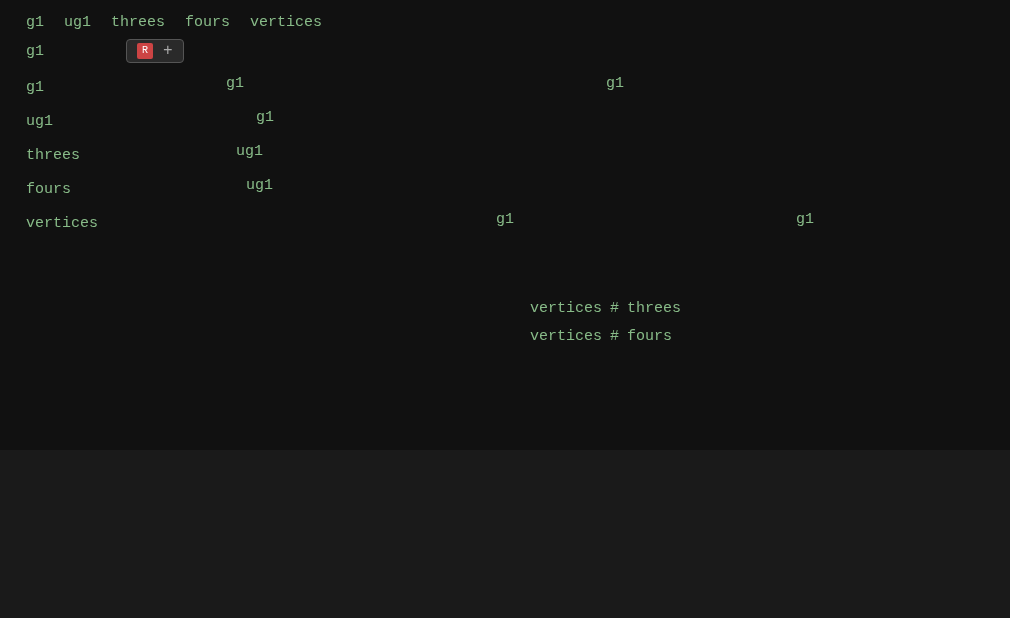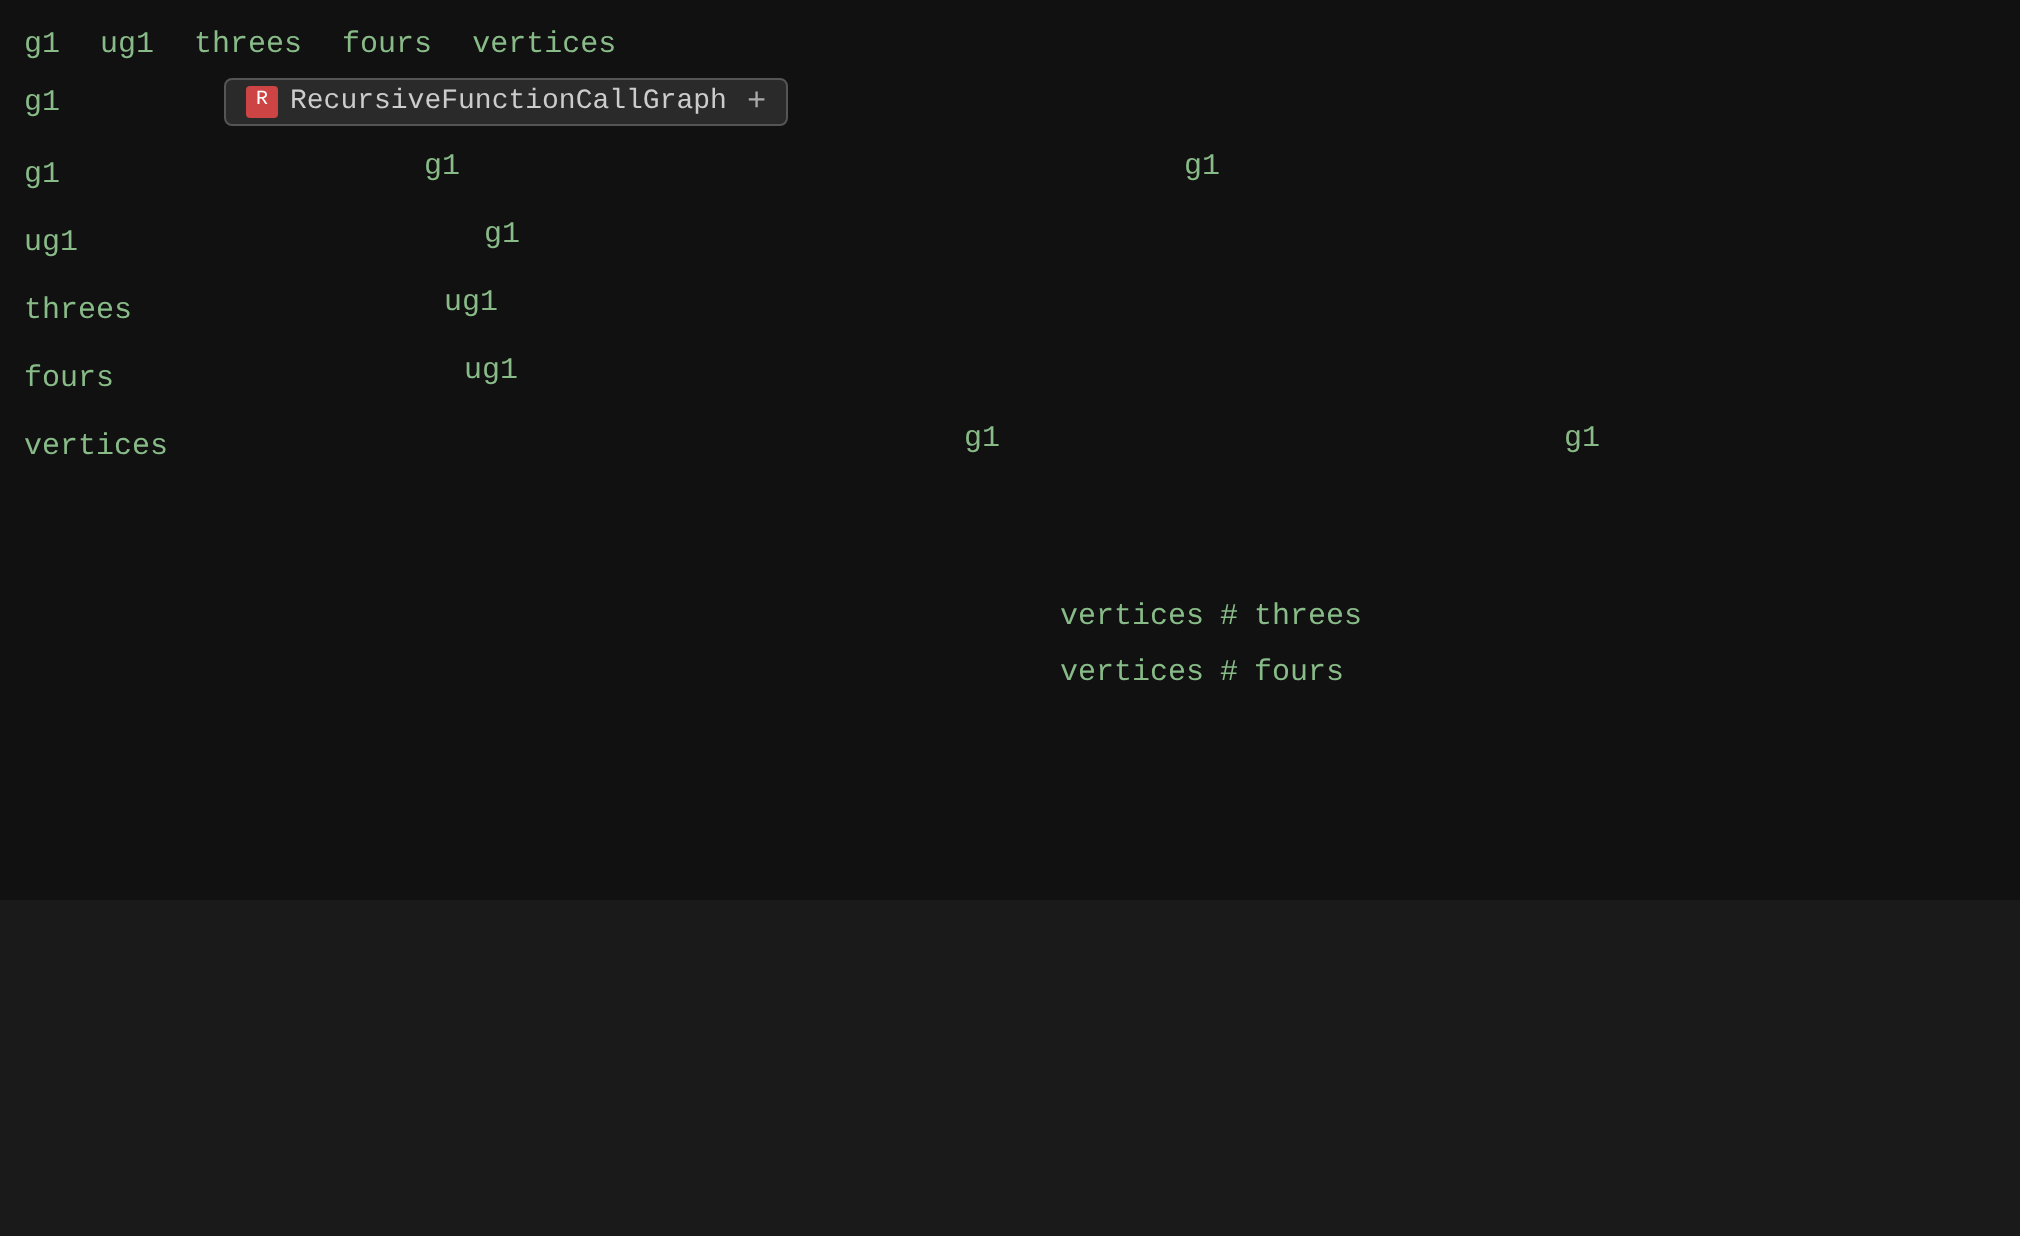--- a/index.html
+++ b/index.html
@@ -17,21 +17,21 @@
       height: 618px;
       overflow: hidden;
       position: relative;
     }
 
     .main-container {
       width: 1010px;
       height: 450px;
       background-color: #111111;
       position: relative;
-      padding: 8px 2px;
+      padding: 8px 16px;
     }
 
     .header-row {
       display: flex;
       flex-direction: row;
       align-items: center;
       padding: 6px 10px;
       gap: 20px;
       color: #a0c8a0;
       font-size: 15px;
@@ -133,21 +133,20 @@
     <span>ug1</span>
     <span>threes</span>
     <span>fours</span>
     <span>vertices</span>
   </div>
 
   <div class="row" style="position: relative; height: 36px;">
     <span class="row-label">g1</span>
     <div class="badge">
       <span class="badge-icon">R</span>
-      <span>RecursiveFunctionCallGraph</span>
       <span class="badge-plus">+</span>
     </div>
   </div>
 
   <div class="row" style="position: relative; height: 34px;">
     <span class="row-label">g1</span>
     <div style="position: relative; flex: 1; height: 34px;">
       <span class="code-pos" style="left: 100px;">g1</span>
       <span class="code-pos" style="left: 480px;">g1</span>
     </div>

